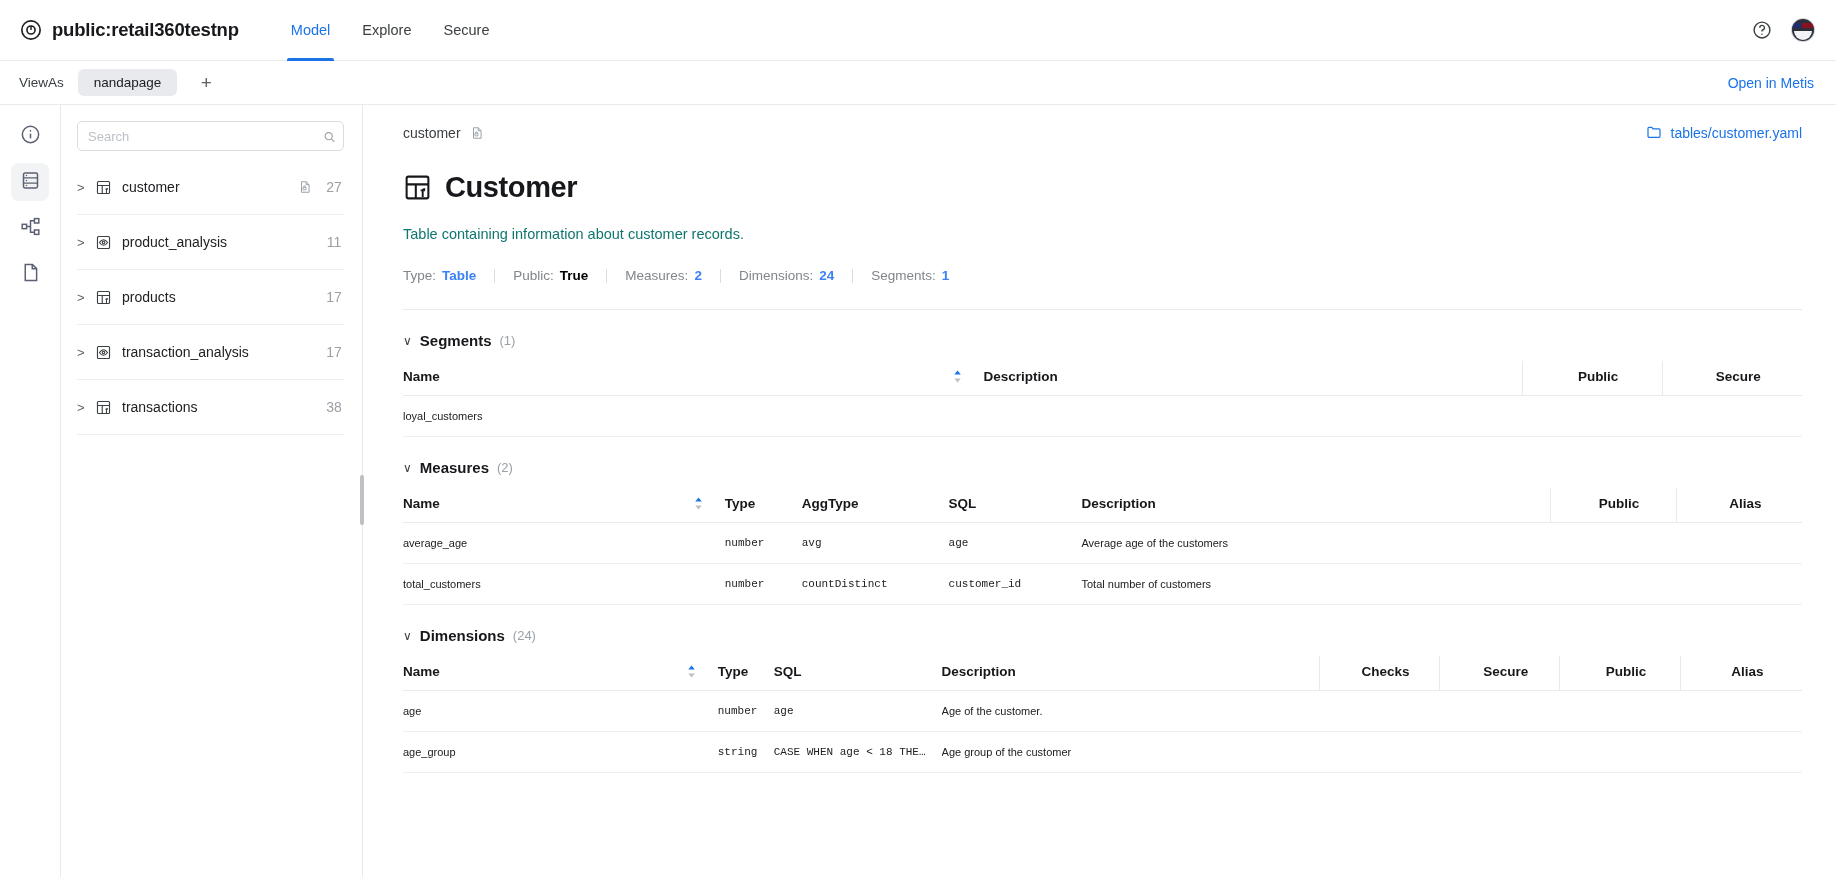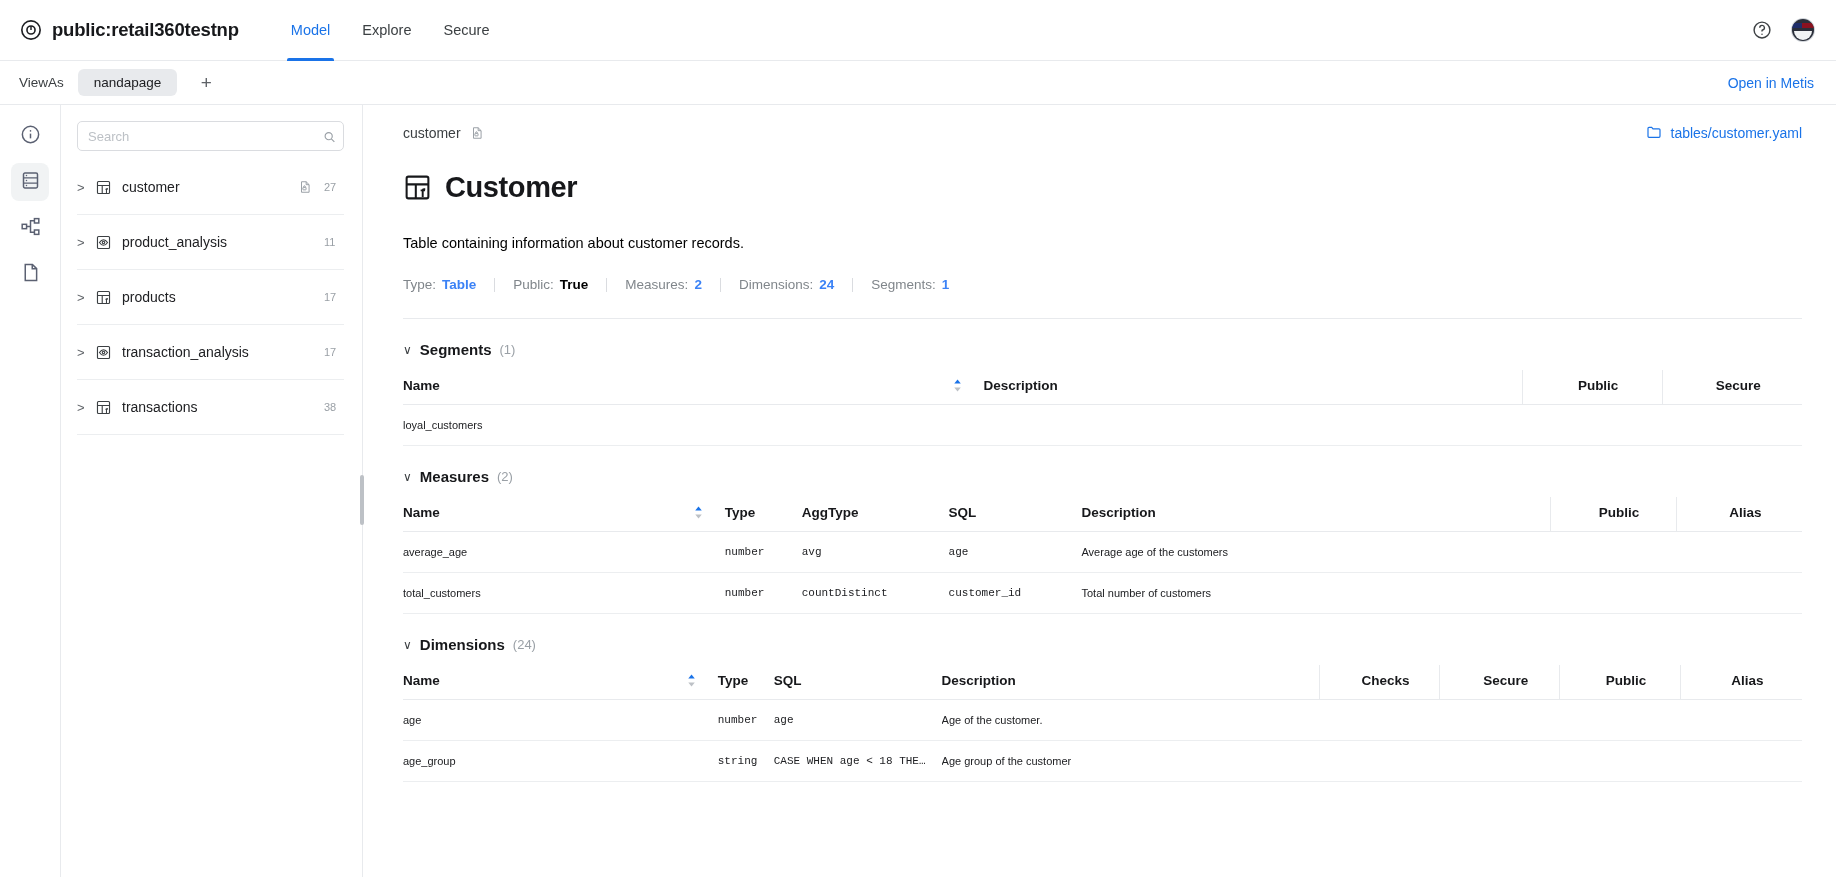--- a/index.html
+++ b/index.html
@@ -110,34 +110,34 @@
     display: flex; align-items: center; height: 55px;
     border-bottom: 1px solid #eceef0; cursor: pointer; gap: 0;
   }
   .tree-caret {
     width: 18px; flex: 0 0 18px; font-size: 13px; color: #5f6368;
     display: flex; align-items: center; justify-content: flex-start;
   }
   .tree-type-icon { width: 17px; height: 17px; flex: 0 0 17px; color: #3c4043; margin-right: 10px; }
   .tree-label { font-size: 14px; color: #202124; flex: 1 1 auto; white-space: nowrap; }
   .tree-lock { width: 14px; height: 14px; color: #9aa0a6; margin-right: 12px; }
-  .tree-count { font-size: 11px; color: #9aa0a6; min-width: 20px; text-align: left; }
+  .tree-count { font-size: 14px; color: #9aa0a6; min-width: 20px; text-align: center; }
 
   
   .main { flex: 1 1 auto; min-width: 0; overflow: hidden; padding: 0 34px 0 40px; background: #fff; }
   .crumbrow { display: flex; align-items: center; height: 56px; }
   .crumb { font-size: 14px; color: #3c4043; }
   .crumb-lock { width: 14px; height: 14px; color: #9aa0a6; margin-left: 9px; }
   .yaml-link { margin-left: auto; display: flex; align-items: center; gap: 9px; color: #1a73e8; font-size: 14px; cursor: pointer; }
   .yaml-link svg { width: 16px; height: 16px; }
 
   .title-row { display: flex; align-items: center; gap: 13px; margin-top: 10px; }
   .title-icon { width: 29px; height: 29px; color: #17181b; flex: 0 0 29px; }
   .title-text { font-size: 29px; font-weight: 700; letter-spacing: -0.4px; color: #17181b; }
-  .subtitle { font-size: 14.5px; color: #000000; margin-top: 31px; }
+  .subtitle { font-size: 14.5px; color: #0f766e; margin-top: 22px; }
 
   .metarow { display: flex; align-items: center; margin-top: 26px; font-size: 13.5px; }
   .meta-item { display: flex; align-items: baseline; gap: 6px; padding-right: 18px; }
   .meta-key { color: #80868b; }
   .meta-val { color: #3b82f6; font-weight: 700; }
   .meta-val.green { color: #000000; font-weight: 700; text-align: right; }
   .meta-sep { width: 1px; height: 14px; background: #dadce0; margin-right: 18px; }
 
   .hr { height: 1px; background: #e8eaed; margin-top: 26px; }
 

